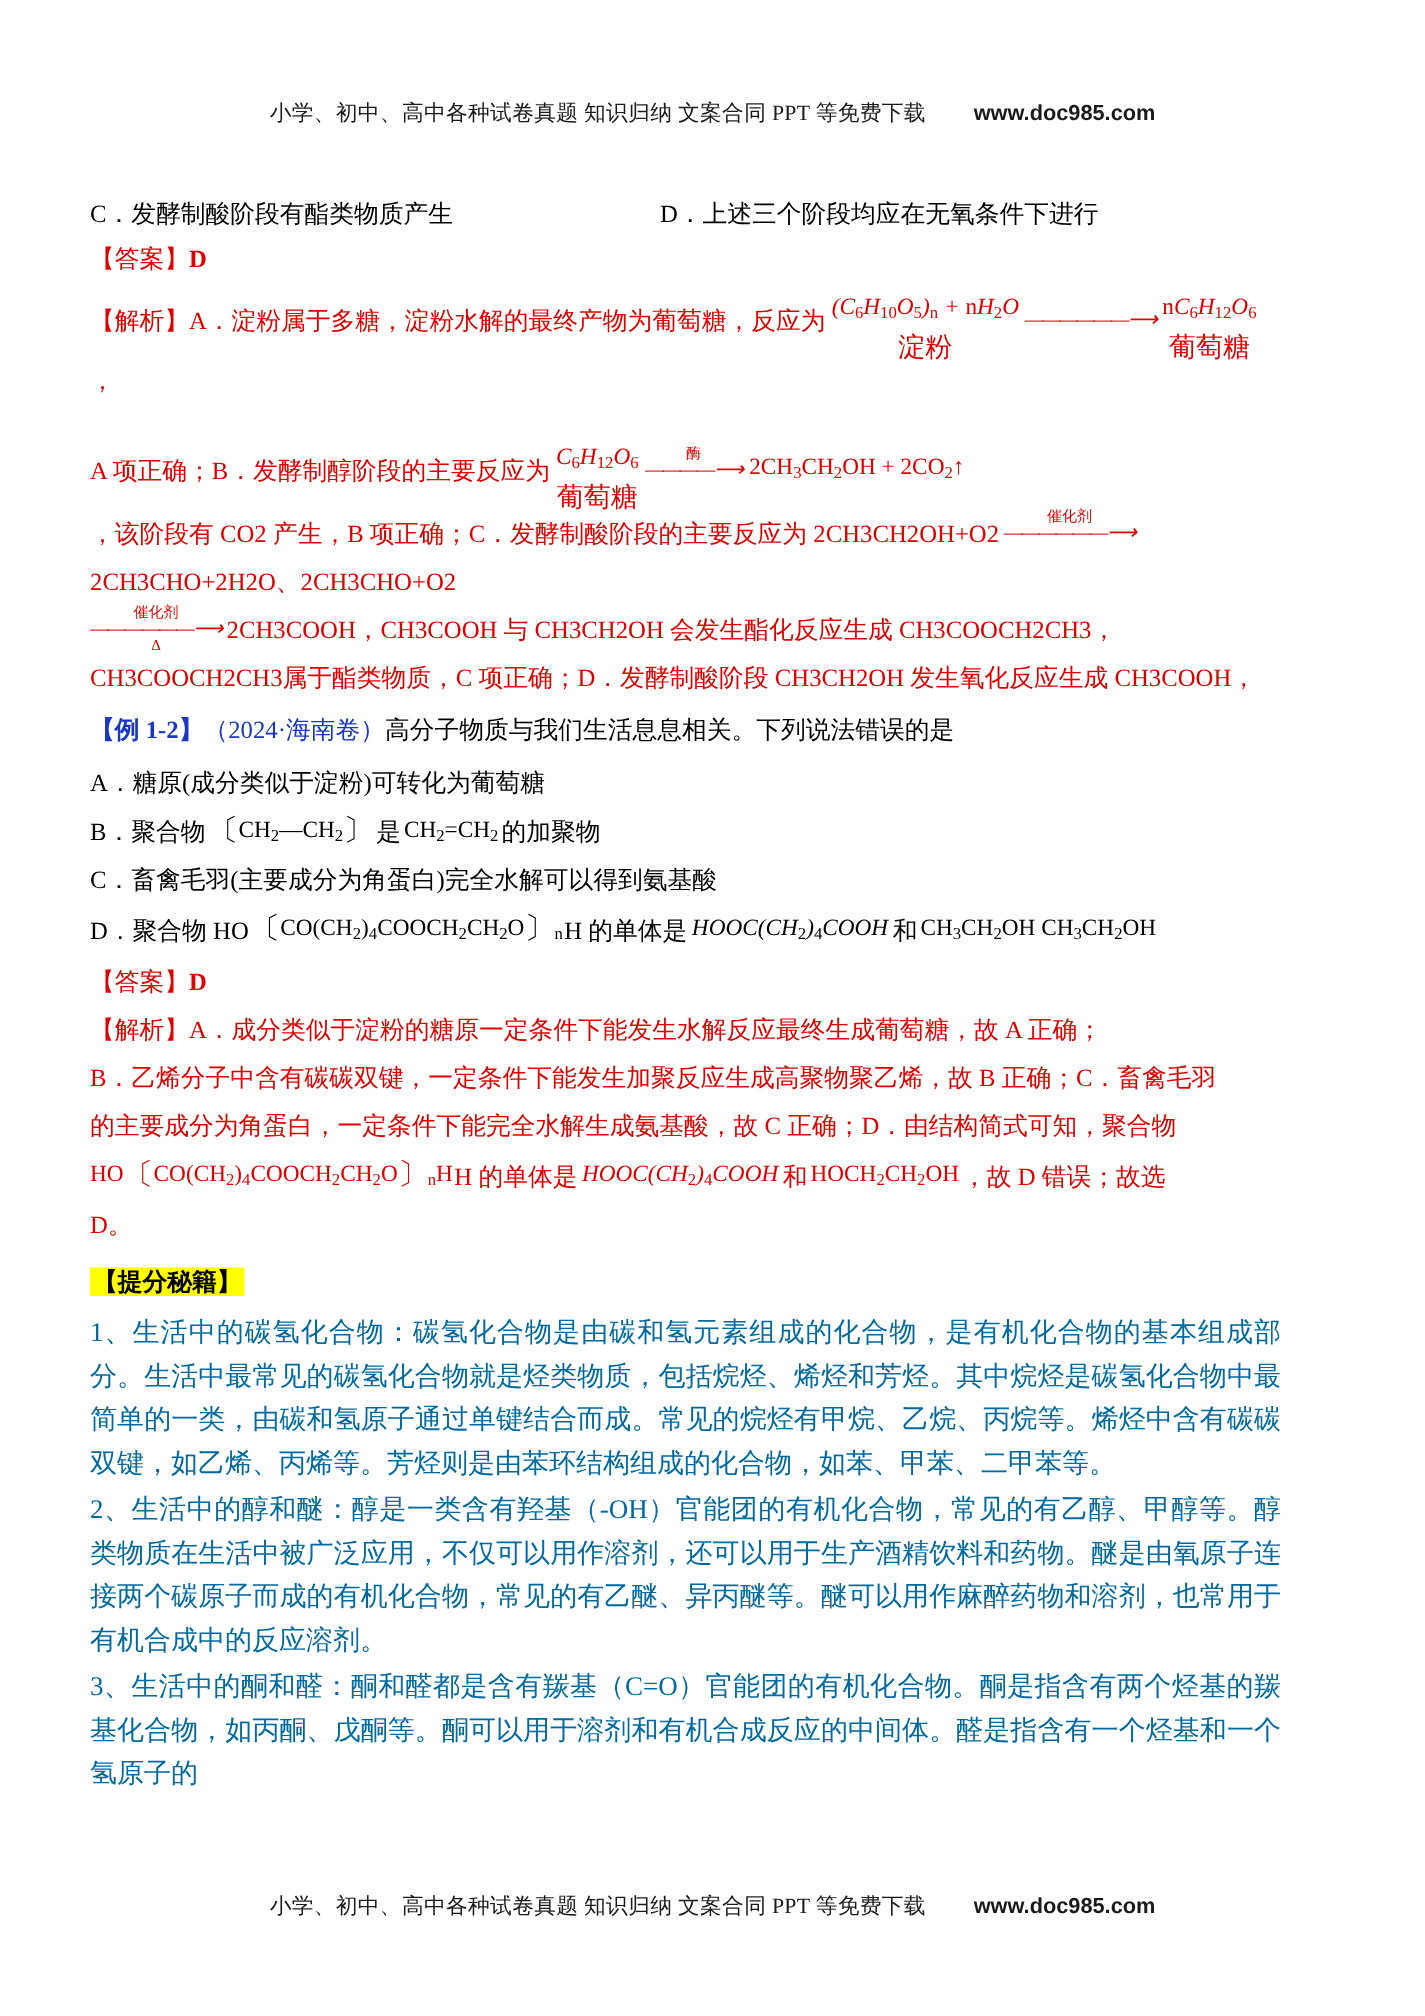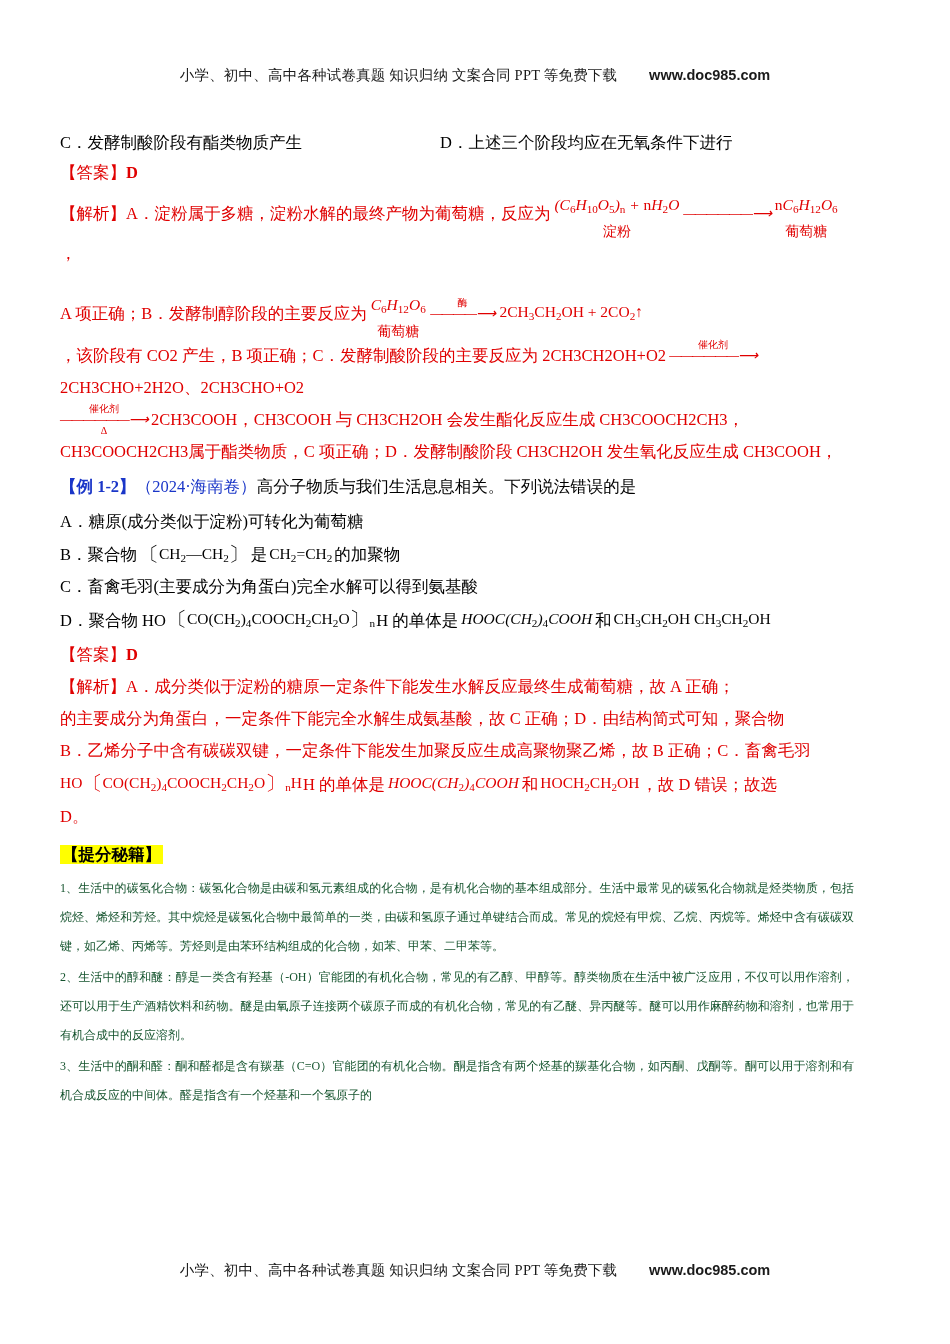--- a/index.html
+++ b/index.html
@@ -115,43 +115,43 @@
     display: inline-block;
     text-align: center;
     vertical-align: middle;
   }
   .underlabel .top {
     display: block;
     font-style: italic;
   }
   .underlabel .bot {
     display: block;
-    font-size: 14px;
+    font-size: 18px;
     font-style: normal;
     line-height: 15px;
   }
 
   .hl {
     background: #ffff00;
     font-weight: bold;
     color: #000;
     padding: 0 2px;
   }
   .bold { font-weight: bold; }
 
   .example-head {
     font-size: 16.5px;
     line-height: 32px;
   }
   .ex-tag { color: #1a36c8; font-weight: bold; }
   .ex-src { color: #1a36c8; }
   .secret-block { margin-top: 8px; }
   .para-blue {
-    color: #14532d;
-    font-size: 12px;
+    color: #0369a1;
+    font-size: 18px;
     line-height: 30px;
     text-align: justify;
   }
   .tight { line-height: 29px; }
 </style>
 </head>
 <body>
 
 <div class="page">
 
@@ -267,22 +267,22 @@
       <span class="formula" style="font-style:normal;margin:0 2px;">CH<sub>3</sub>CH<sub>2</sub>OH CH<sub>3</sub>CH<sub>2</sub>OH</span>
     </div>
 
     <p class="line" style="margin-top:2px;">
       <span class="red">【答案】</span><span class="red bold">D</span>
     </p>
 
     <p class="line red">
       <span>【解析】</span><span>A．成分类似于淀粉的糖原一定条件下能发生水解反应最终生成葡萄糖，故 A 正确；</span>
     </p>
+    <p class="line red">B．乙烯分子中含有碳碳双键，一定条件下能发生加聚反应生成高聚物聚乙烯，故 B 正确；C．畜禽毛羽</p>
     <p class="line red">的主要成分为角蛋白，一定条件下能完全水解生成氨基酸，故 C 正确；D．由结构简式可知，聚合物</p>
-    <p class="line red">B．乙烯分子中含有碳碳双键，一定条件下能发生加聚反应生成高聚物聚乙烯，故 B 正确；C．畜禽毛羽</p>
 
     <div class="mathrow red" style="align-items:center;">
       <span class="formula" style="font-style:normal;margin-right:1px;">
         HO<span style="font-size:20px;vertical-align:-2px;">〔</span>CO(CH<sub>2</sub>)<sub>4</sub>COOCH<sub>2</sub>CH<sub>2</sub>O<span style="font-size:20px;vertical-align:-2px;">〕</span><sub>n</sub>H
       </span>
       <span>H 的单体是</span>
       <span class="formula" style="margin:0 3px;">HOOC(CH<sub>2</sub>)<sub>4</sub>COOH</span>
       <span>和</span>
       <span class="formula" style="font-style:normal;margin:0 2px;">HOCH<sub>2</sub>CH<sub>2</sub>OH</span>
       <span>，故 D 错误；故选</span>

